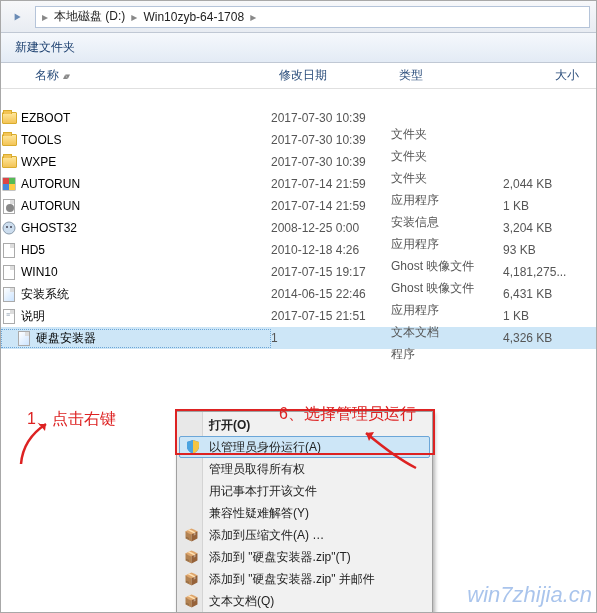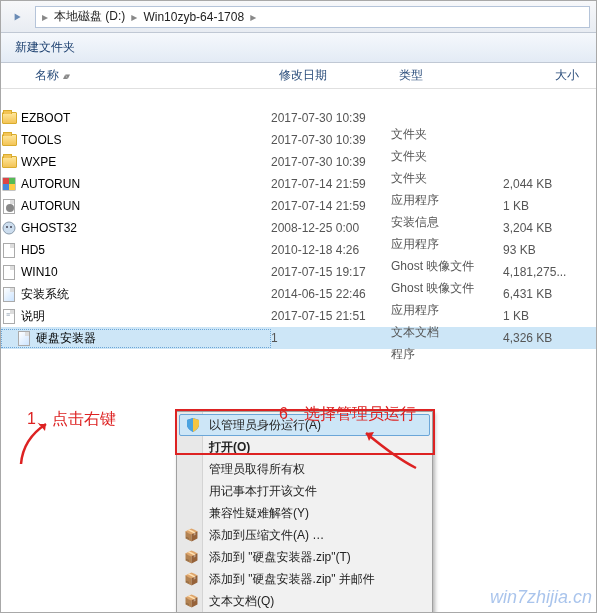--- a/index.html
+++ b/index.html
@@ -52,21 +52,21 @@
 
 .shield-svg { width:16px; height:16px; }
 
 .annotation { position: absolute; color: #d22; font-size: 16px; font-weight: 500; z-index: 20; pointer-events: none; }
 .ann1 { top: 408px; left: 26px; }
 .ann2 { top: 403px; left: 278px; }
 .red-arrow { position: absolute; z-index: 15; pointer-events: none; }
 .arrow1 { top: 356px; left: 10px; width: 50px; height: 50px; }
 .arrow2 { top: 365px; left: 355px; width: 70px; height: 45px; }
 .red-box { position: absolute; top: 346px; left: 174px; width: 260px; height: 46px; border: 2px solid #d22; z-index: 12; pointer-events: none; }
-.watermark { position: absolute; bottom: 4px; right: 4px; opacity: 0.4; font-size: 18px; color: #2a6dd0; font-style: italic; z-index: 5; }
+.watermark { position: absolute; bottom: 4px; right: 4px; opacity: 0.4; font-size: 22px; color: #2a6dd0; font-style: italic; z-index: 5; }
 </style>
 </head>
 <body>
 
 <div class="addressbar">
   <div class="nav-btn back">
     <svg width="12" height="12" viewBox="0 0 10 10">
         <path d="M2 5 L7 2 L7 8 Z" fill="#6a8bb5"></path>
       </svg>
   </div>
@@ -229,33 +229,33 @@
         <div class="cell cell-type">程序</div>
         <div class="cell cell-size">4,326 KB</div>
       </div>
     </div>
 
   <div class="red-box"></div>
 
   <div class="context-menu">
     <div class="menu-iconbar"></div>
     <div class="menu-items">
+      <div class="menu-item bold">
+          <span>打开(O)</span>
+        </div>
       <div class="menu-item hl">
         <span class="mi-icon">
           <svg class="shield-svg" viewBox="0 0 16 16">
               <path d="M8 1 L14 3 L14 8 C14 12 8 15 8 15 C8 15 2 12 2 8 L2 3 Z" fill="#3b82d6"></path>
               <path d="M8 1 L14 3 L14 8 C14 12 8 15 8 15 Z" fill="#f5c542"></path>
               <path d="M8 1 L8 15 C8 15 2 12 2 8 L2 3 Z" fill="#4aa3e0"></path>
             </svg>
         </span>
         <span>以管理员身份运行(A)</span>
       </div>
-      <div class="menu-item bold">
-          <span>打开(O)</span>
-        </div>
       <div class="menu-item">
           <span>管理员取得所有权</span>
         </div>
       <div class="menu-item">
           <span>用记事本打开该文件</span>
         </div>
       <div class="menu-item">
           <span>兼容性疑难解答(Y)</span>
         </div>
       <div class="menu-item">

